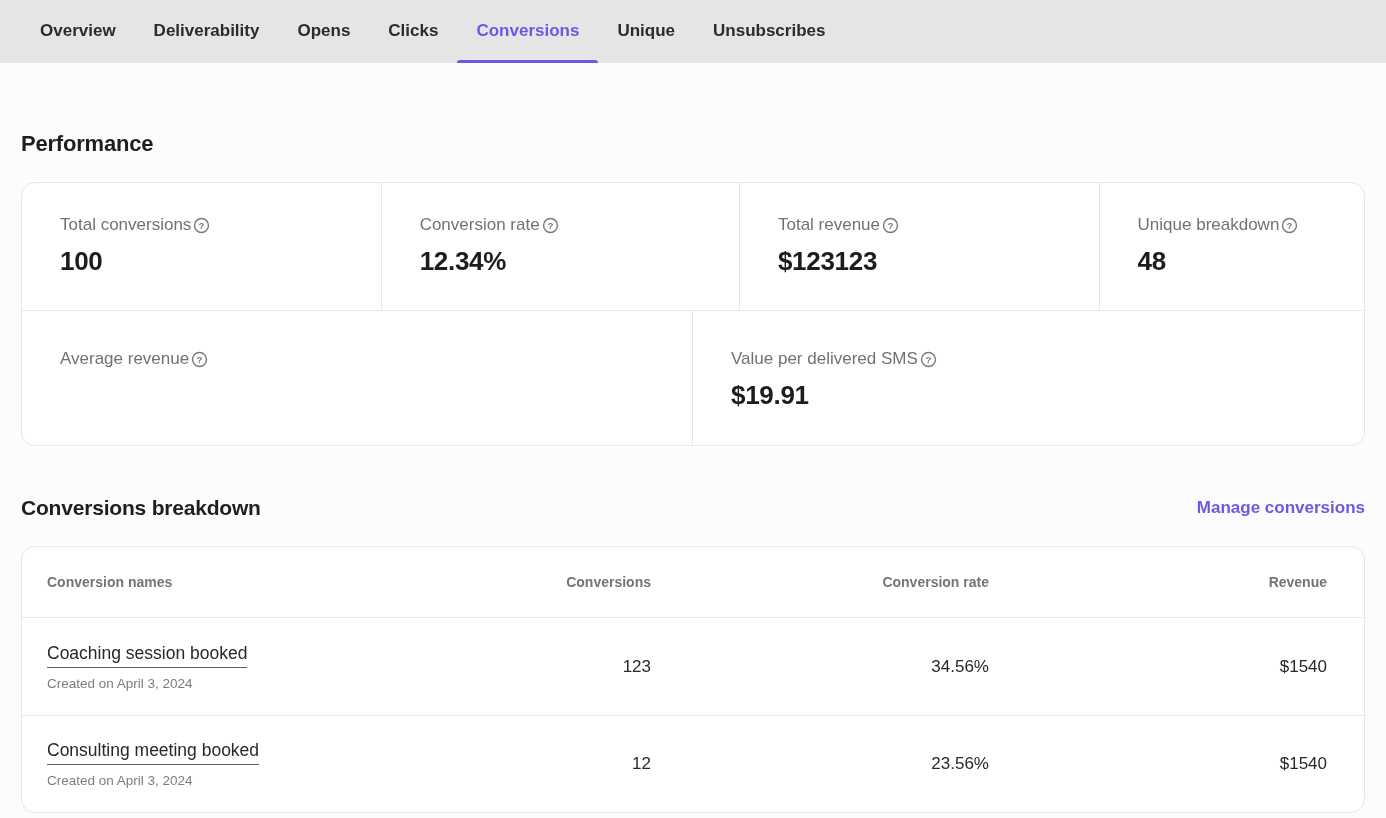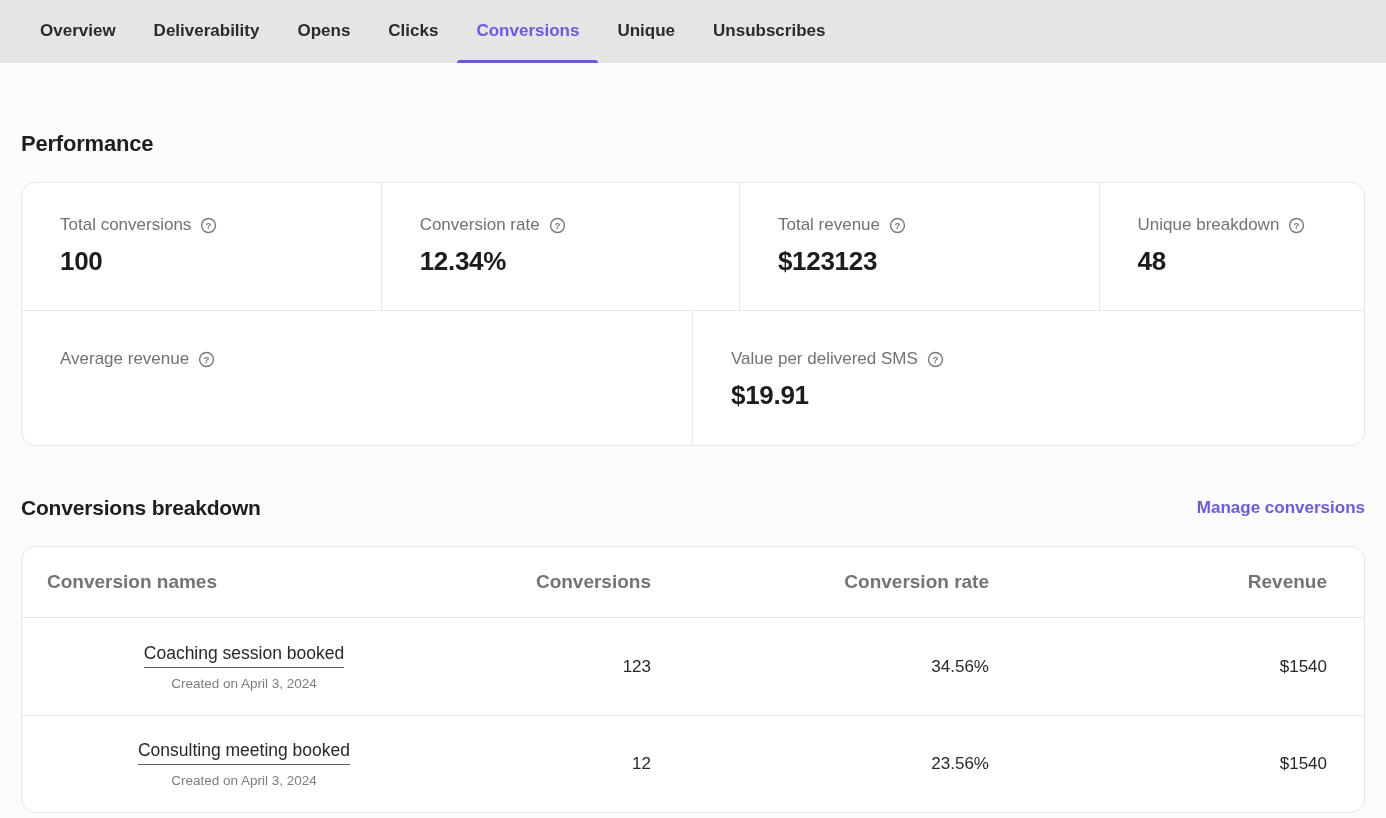--- a/index.html
+++ b/index.html
@@ -44,21 +44,21 @@
   }
   .metrics-row1 {
     display:grid; grid-template-columns:26.8% 26.7% 26.8% 19.7%;
   }
   .metrics-row2 { display:grid; grid-template-columns:50% 50%; }
   .metric-cell { padding:32px 30px 0 38px; height:128px; }
   .metrics-row1 .metric-cell { border-bottom:1px solid var(--border); }
   .metric-cell:not(:last-child) { border-right:1px solid var(--border); }
   .metrics-row2 .metric-cell { height:134px; padding-top:38px; }
   .metric-label {
-    display:flex; align-items:center; gap:9px;
+    display:flex; align-items:center; gap:2px;
     font-size:17px; color:var(--muted);
   }
   .metric-value {
     margin-top:11px; font-size:26px; font-weight:700; color:#1c1d20;
     letter-spacing:-0.3px;
   }
   .help-icon { display:inline-flex; color:#777a7f; flex:0 0 auto; }
 
   
   .breakdown-head {
@@ -75,26 +75,26 @@
   .table {
     background:#fff; border:1px solid var(--border); border-radius:14px;
     overflow:hidden;
   }
   .trow {
     display:grid; grid-template-columns:1fr 210px 338px 338px;
     padding:0 37px 0 25px; align-items:center;
   }
   .thead { height:71px; border-bottom:1px solid var(--border); }
   .th {
-    font-size:19px; font-weight:700; color:#717478;
+    font-size:14px; font-weight:700; color:#717478;
   }
   .th.num, .td.num { text-align:right; }
   .tbody-row { height:97px; }
   .tbody-row + .tbody-row { border-top:1px solid var(--border); }
-  .td { font-size:17px; color:#26282b;text-align:center; }
+  .td { font-size:17px; color:#26282b; }
   .conv-name {
     display:inline-block; font-size:17.5px; color:#26282b;
     border-bottom:1.5px solid #5f6368; padding-bottom:3px; cursor:pointer;
   }
   .conv-created { margin-top:8px; font-size:13.5px; color:#7a7d82; }
 </style>
 </head>
 <body>
 
 <nav class="tabbar">

